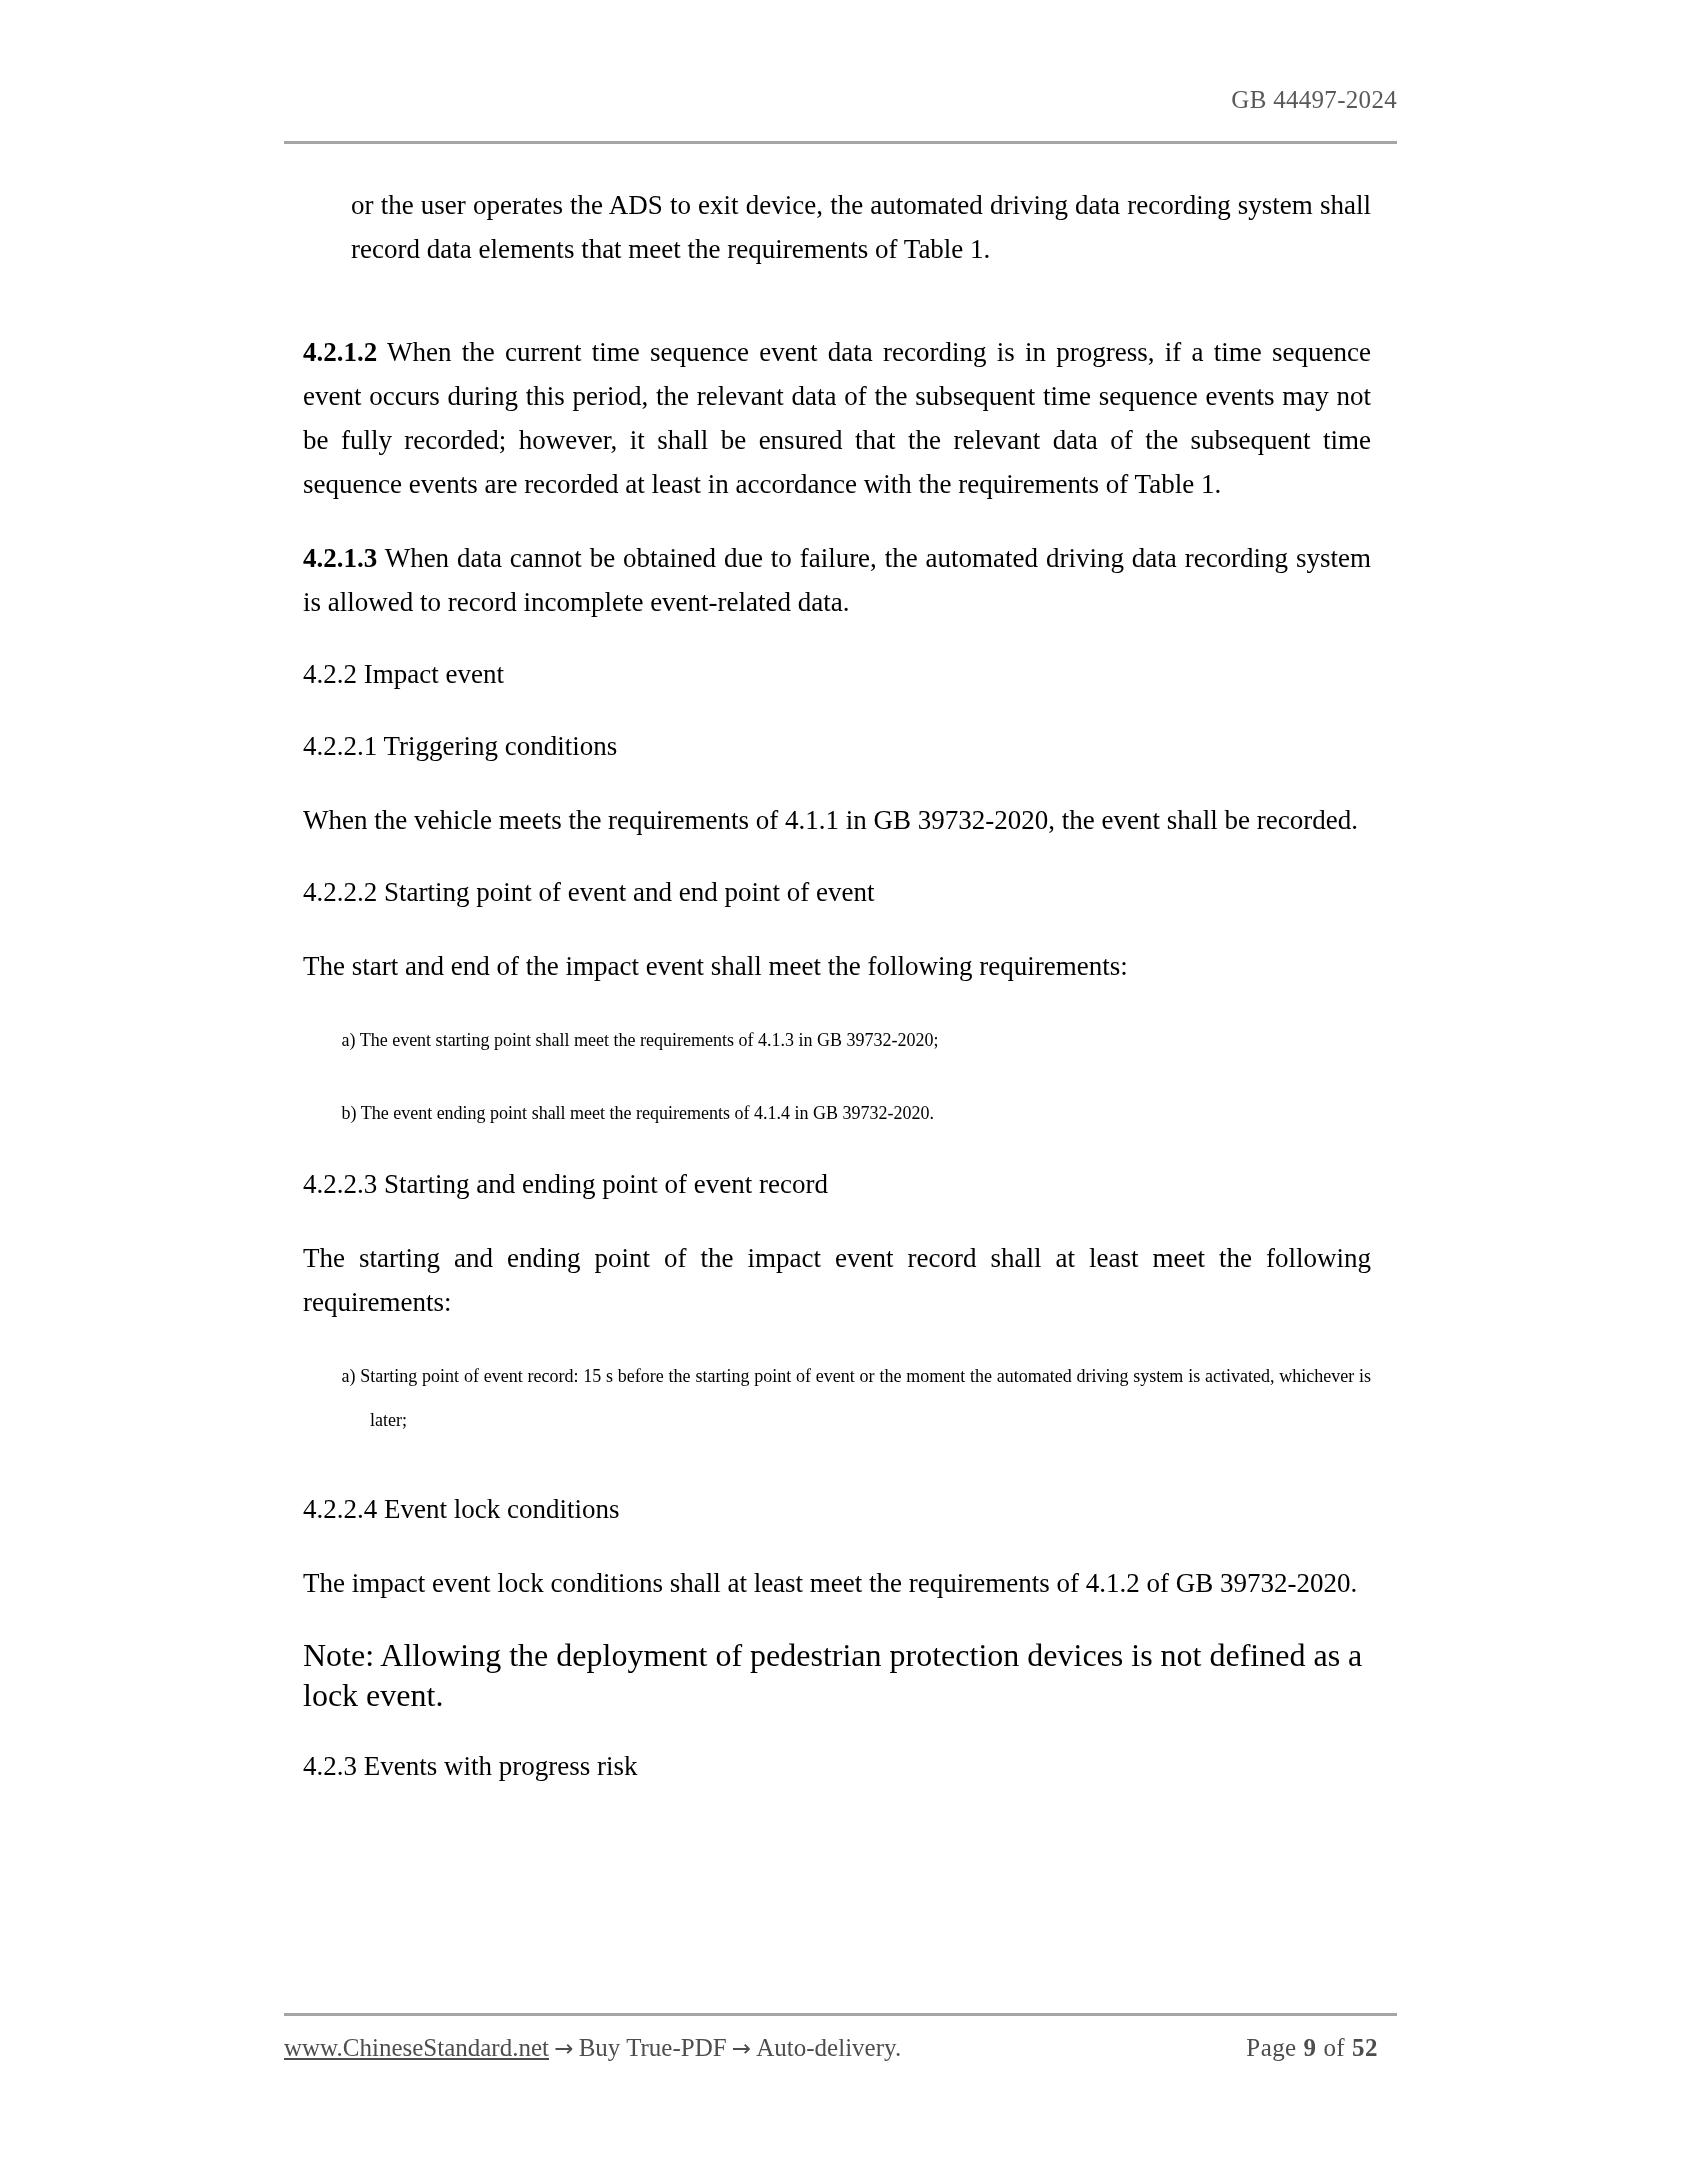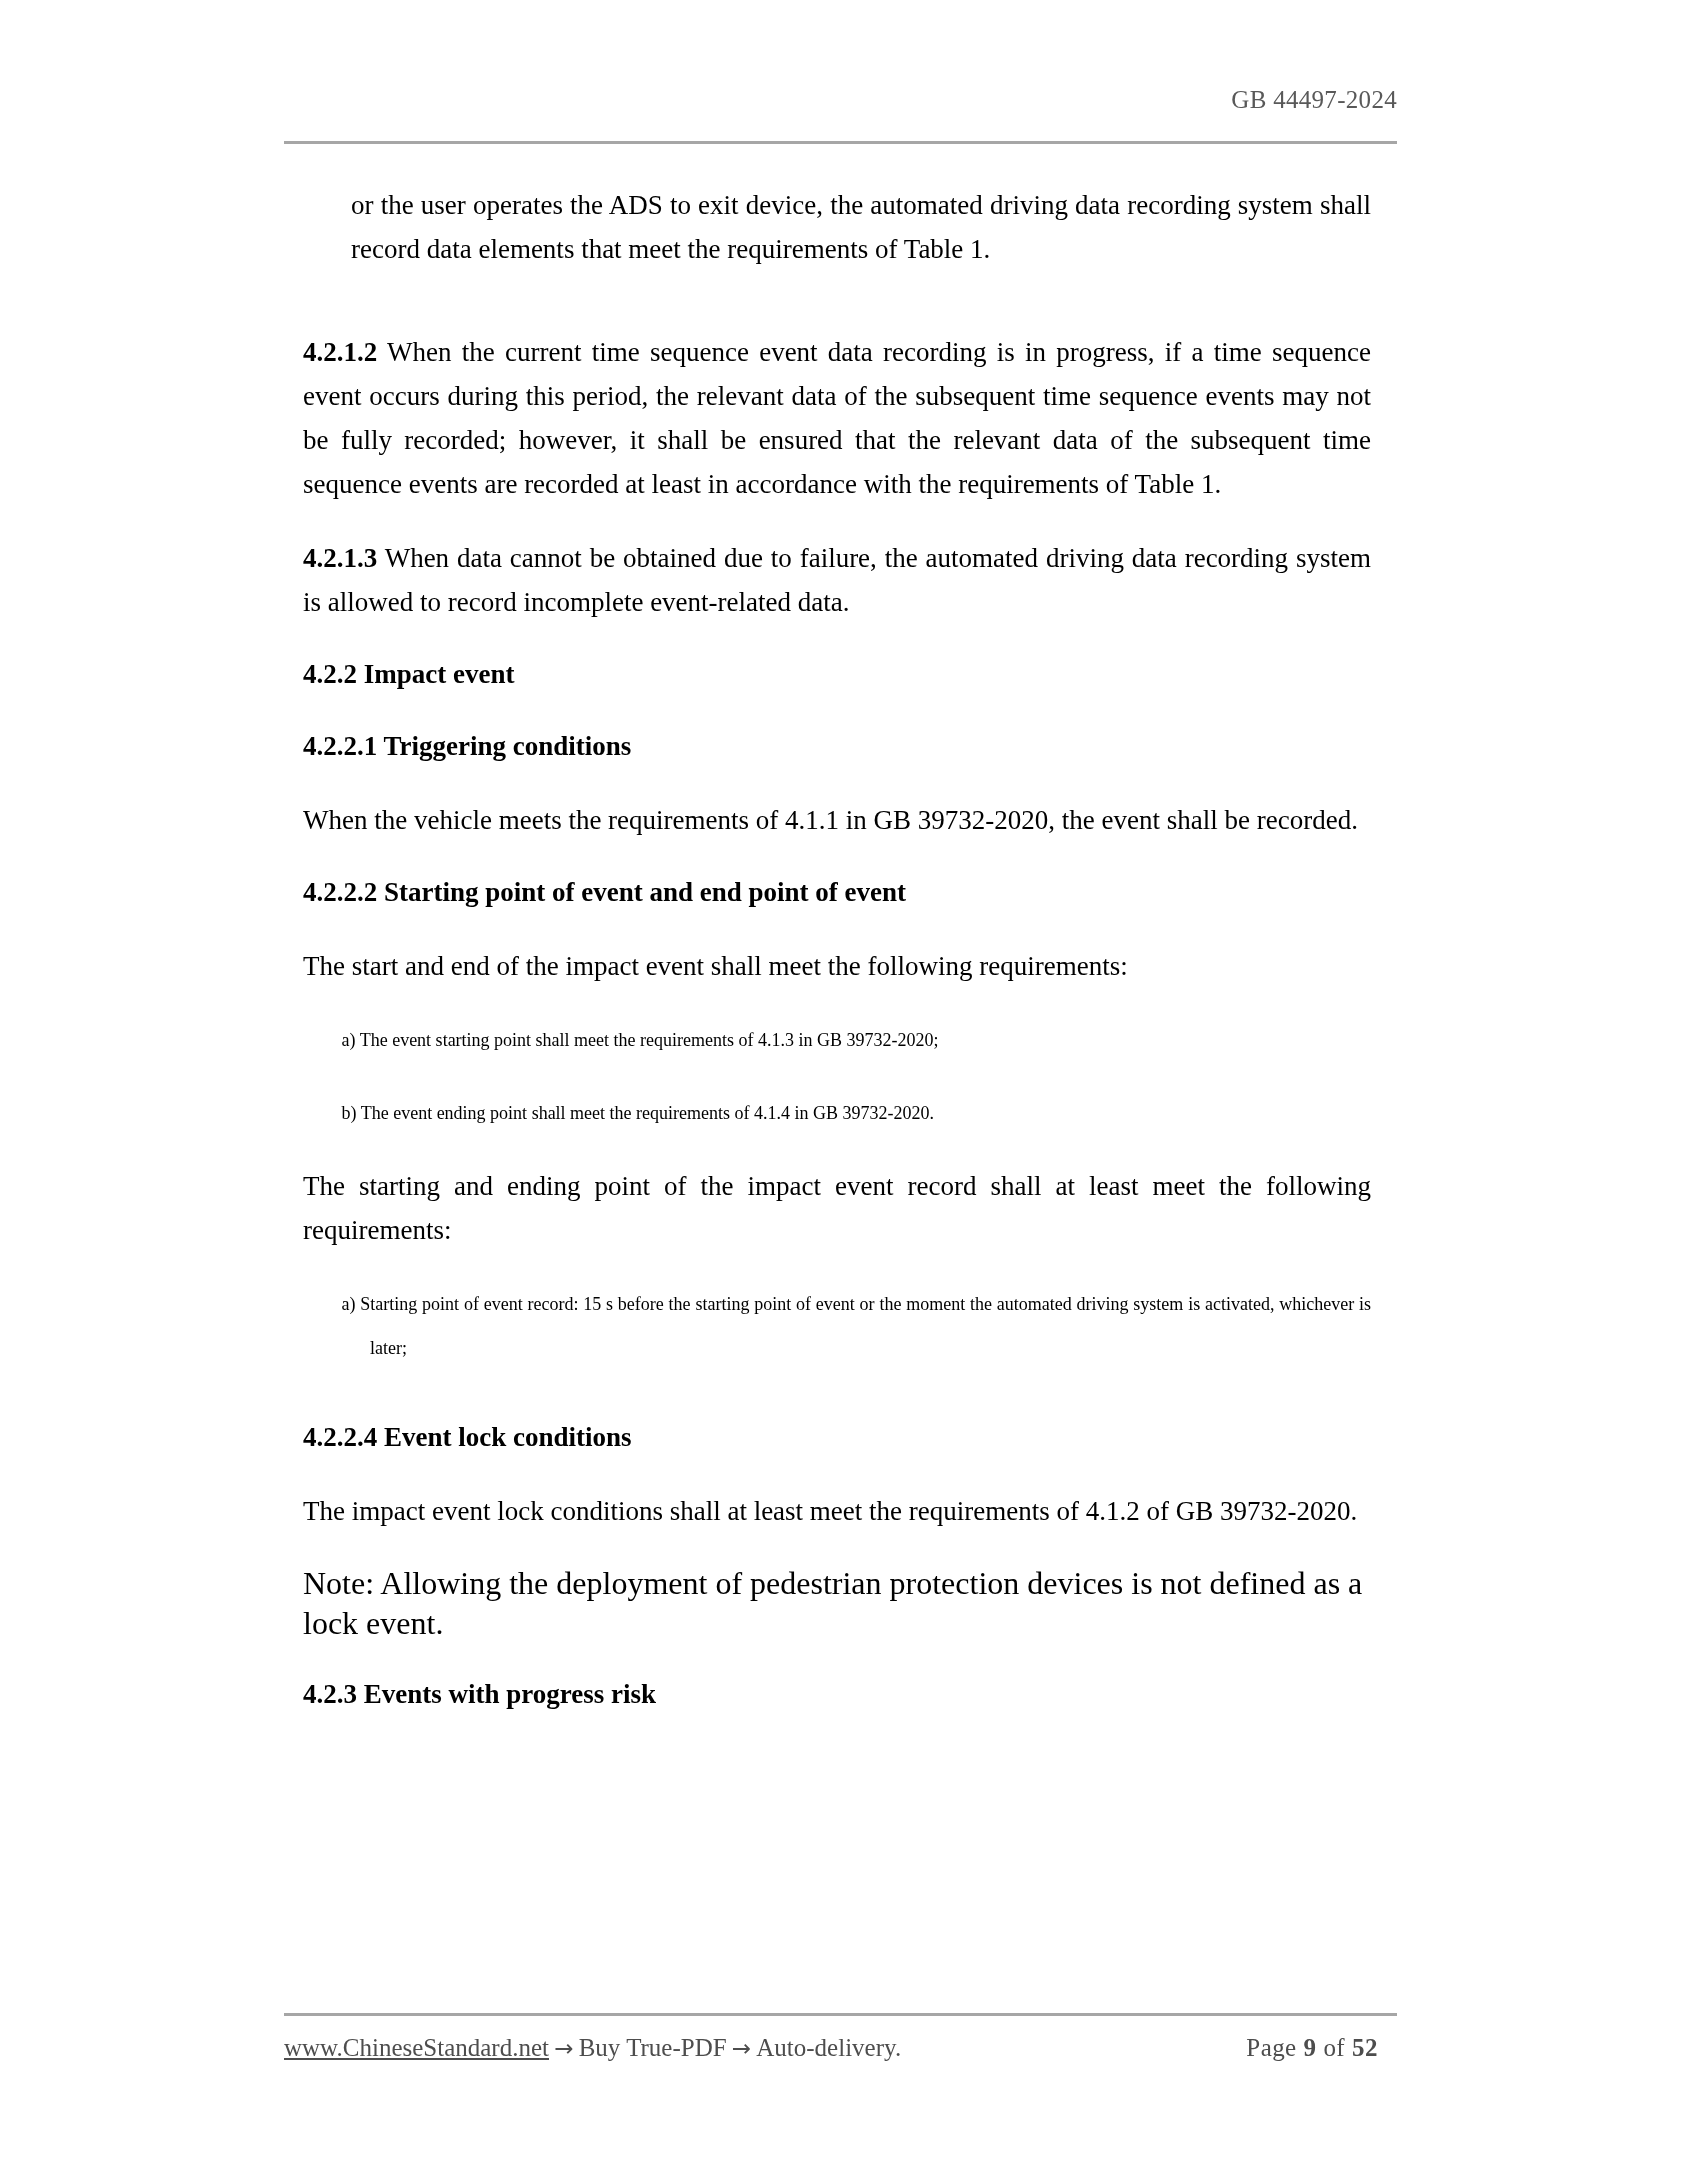--- a/index.html
+++ b/index.html
@@ -64,21 +64,21 @@
   p.para.cont-indent {
     text-indent: 0;
     padding-left: 48px;
     margin-bottom: 59px;
   }
 
   h3.heading {
     margin: 0 0 31px 0;
     font-size: 27px;
     line-height: 41px;
-    font-weight: bold;
+    font-weight: normal;
     text-align: left;
   }
 
   .list {
     margin: 0 0 29px 0;
     padding: 0;
     list-style: none;
   }
   .list li {
     font-size: 18px;
@@ -170,20 +170,21 @@
 
     <h3 class="heading">4.2.2.2 Starting point of event and end point of event</h3>
 
     <p class="para">The start and end of the impact event shall meet the following requirements:</p>
 
     <ul class="list">
       <li>a) The event starting point shall meet the requirements of 4.1.3 in GB 39732-2020;</li>
       <li>b) The event ending point shall meet the requirements of 4.1.4 in GB 39732-2020.</li>
     </ul>
 
+    <h3 class="heading">4.2.2.3 Starting and ending point of event record</h3>
 
     <p class="para">The starting and ending point of the impact event record shall at least meet the following requirements:</p>
 
     <ul class="list spaced">
       <li>a) Starting point of event record: 15 s before the starting point of event or the moment the automated driving system is activated, whichever is later;</li>
     </ul>
 
     <div class="gap-md"></div>
 
     <h3 class="heading">4.2.2.4 Event lock conditions</h3>

